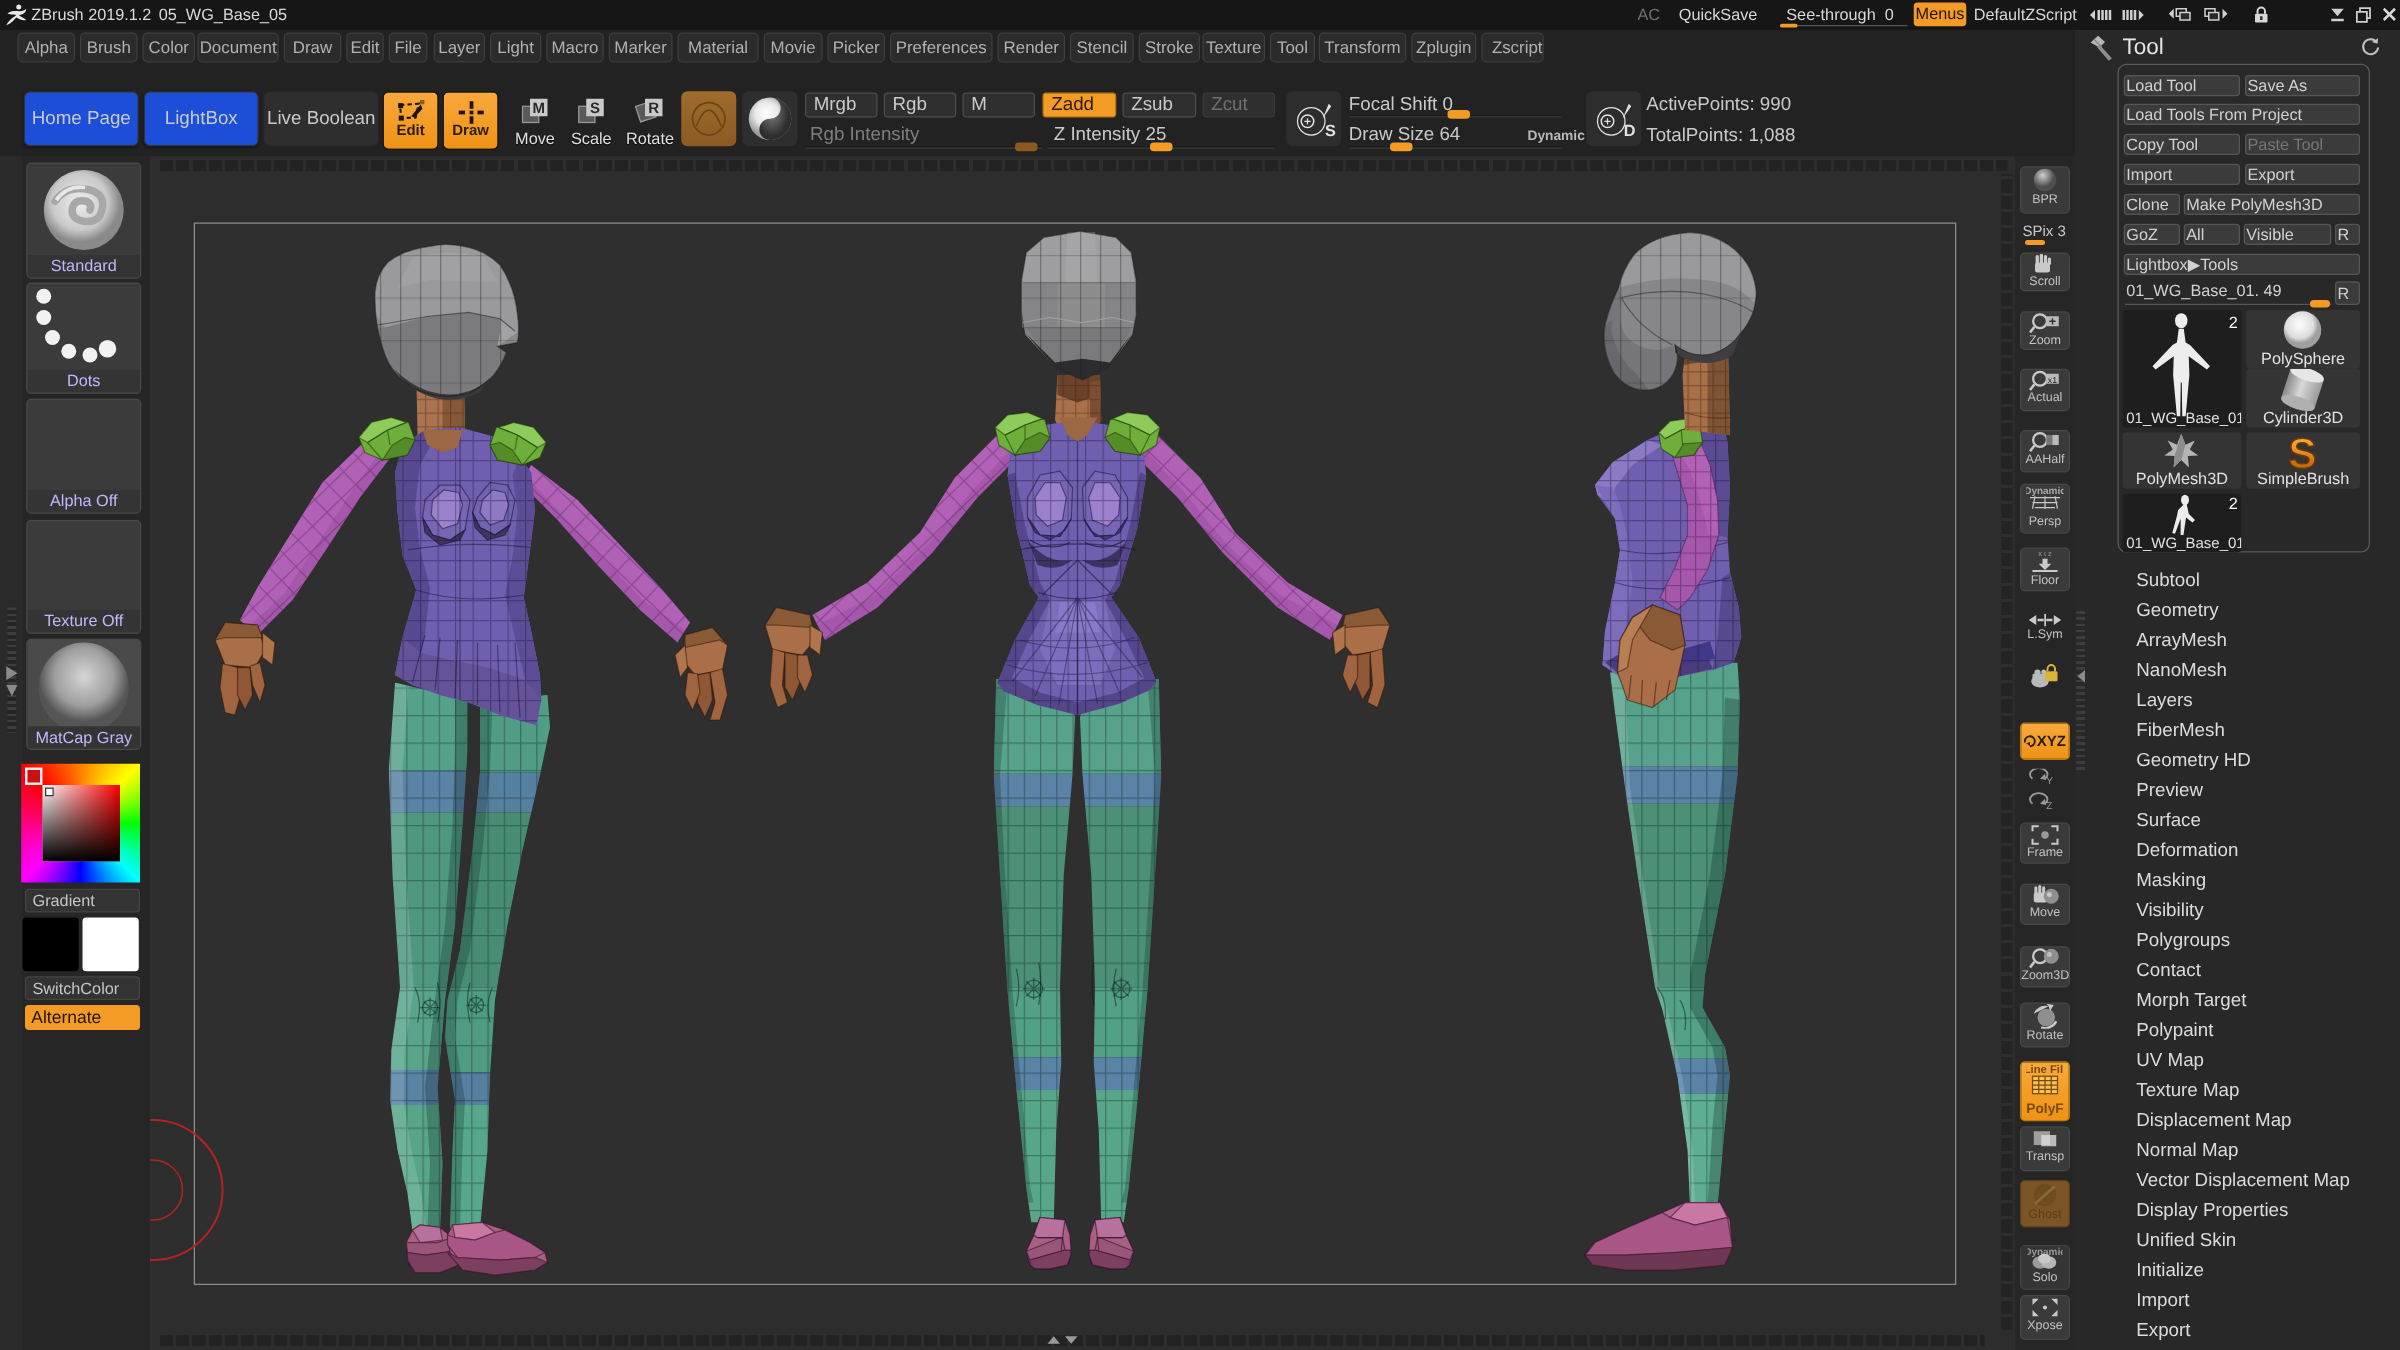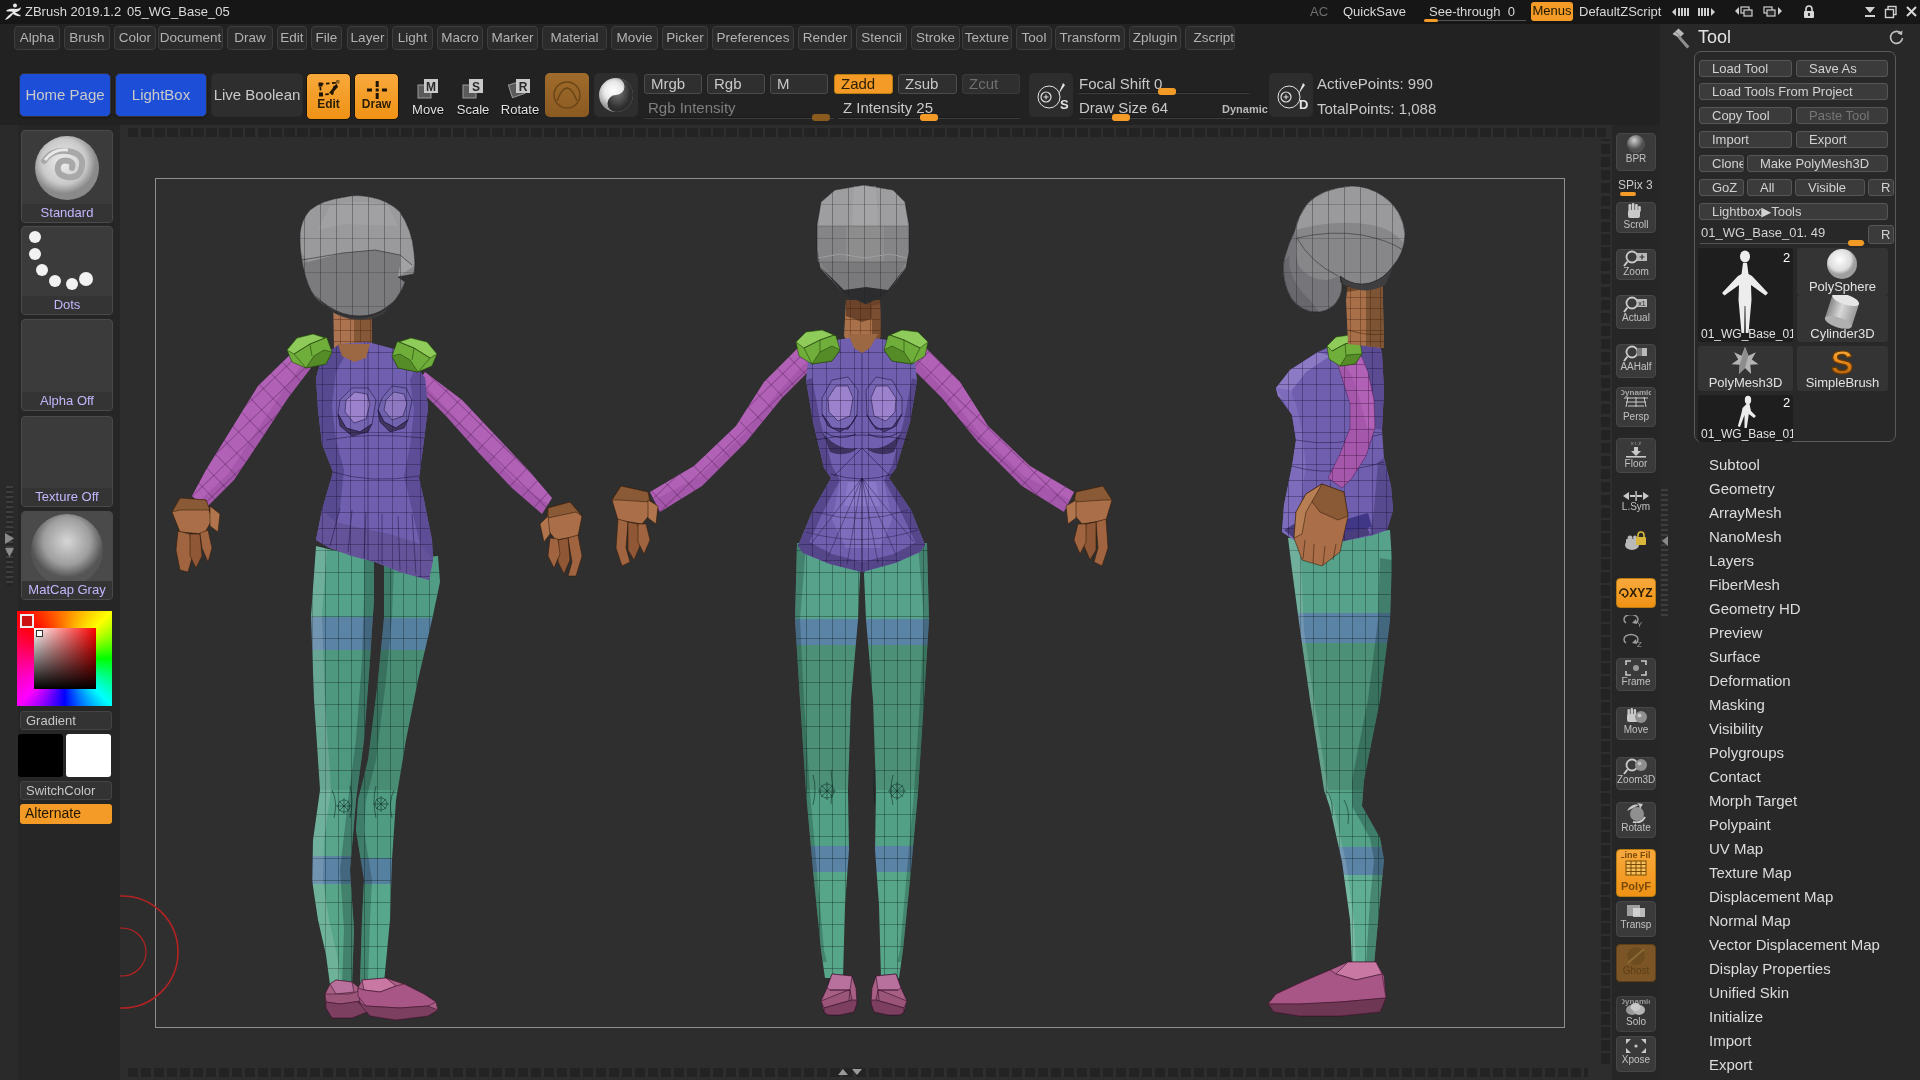--- a/index.html
+++ b/index.html
@@ -28,21 +28,21 @@
 .tile .lbl{position:absolute;left:0;right:0;bottom:0;height:18px;background:#343434;color:#c4b5fd;font-size:13px;text-align:center;line-height:17px}
 
 #canvas{position:absolute;left:120px;top:125px;width:1492px;height:955px;background:#2d2d2d;overflow:hidden}
 #docborder{position:absolute;left:35px;top:53px;width:1410px;height:850px;border:1px solid #8e8e8e;background:#2f2f2f}
 .dashes{background:repeating-linear-gradient(90deg,#232323 0 10.5px,#2e2e2e 10.5px 13px);}
 
 #shelf{position:absolute;left:1612px;top:125px;width:48px;height:955px;background:#262626}
 .sbtn{position:absolute;left:4px;width:40px;background:#3a3a3a;border:1px solid #474747;border-radius:4px;color:#c2c2c2;font-size:10px;text-align:center}
 
 #rightpanel{position:absolute;left:1660px;top:24px;width:260px;height:1056px;background:#282828}
-.pbtn{position:absolute;height:17px;background:#3b3b3b;border:1px solid #565656;border-radius:3px;font-size:13px;color:#d2d2d2;line-height:15px;padding:0 12px;white-space:nowrap;overflow:hidden}
+.pbtn{position:absolute;height:17px;background:#3b3b3b;border:1px solid #565656;border-radius:3px;font-size:13px;color:#d2d2d2;line-height:15px;padding:0 1px;white-space:nowrap;overflow:hidden}
 .listitem{position:absolute;left:49px;font-size:15px;color:#dcdcdc}
 .thumb{position:absolute;background:#343434;border-radius:3px;overflow:hidden}
 .thumb .tl{position:absolute;left:0;right:0;bottom:1px;font-size:13px;color:#e2e2e2;text-align:center}
 </style>
 </head>
 <body>
 
 <div id="titlebar">
  <svg class="abs" style="left:3px;top:2px" width="20" height="20" viewBox="0 0 20 20">
       <g fill="#e8e8e8">

